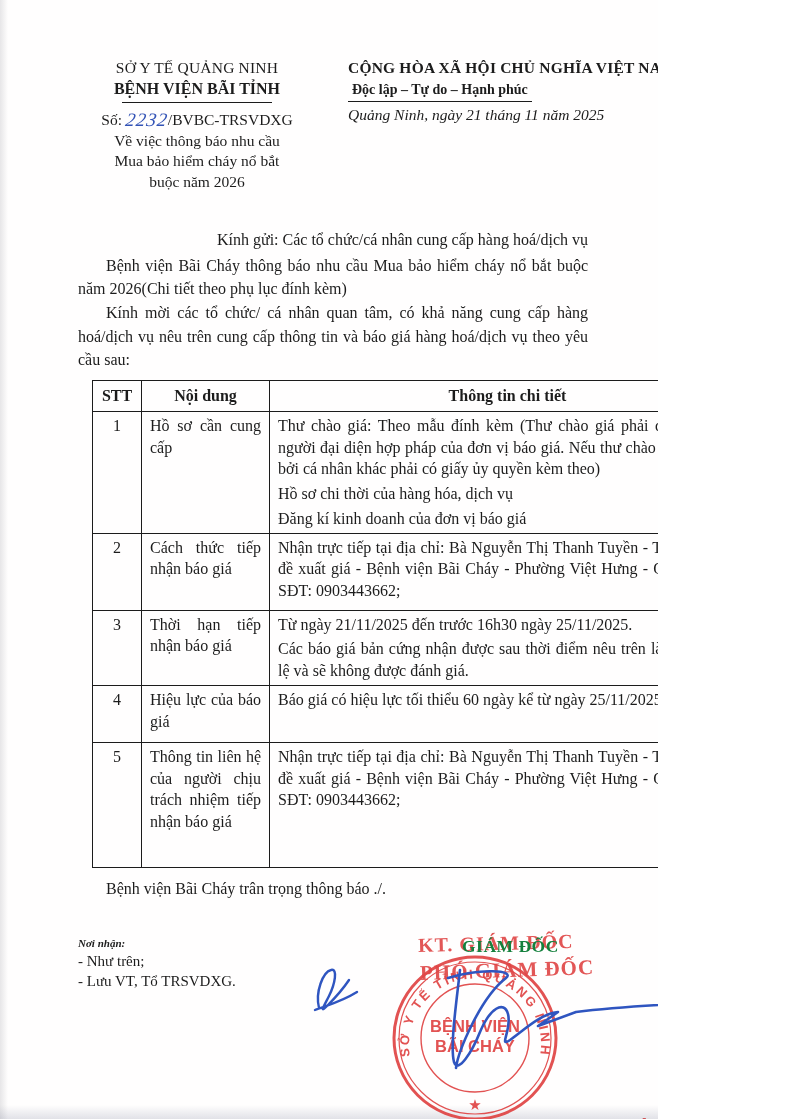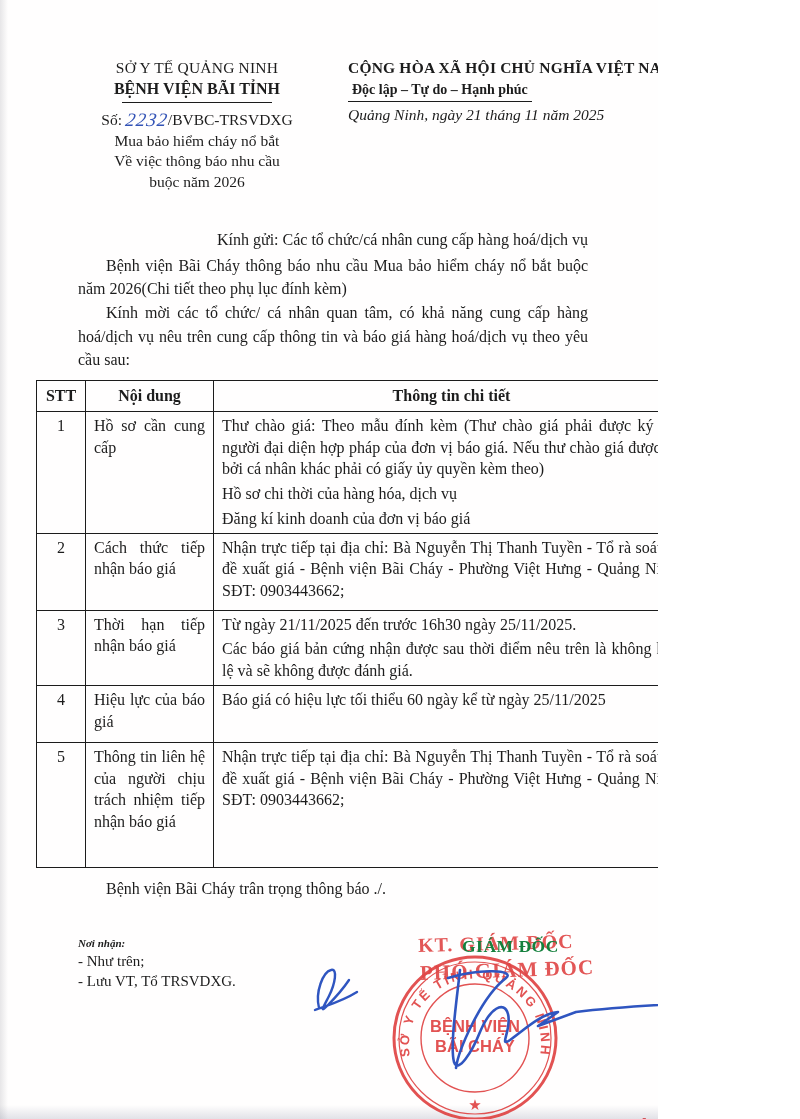--- a/index.html
+++ b/index.html
@@ -31,21 +31,21 @@
   .handwrite{color:#3353b6;font-style:italic;font-size:19px;letter-spacing:1px;display:inline-block;transform:skewX(-10deg);position:relative;top:1px;}
   .hdr-right{position:absolute;left:348px;top:58px;width:404px;text-align:left;line-height:1.3;}
   .hdr-right .nat1{font-weight:bold;font-size:15.5px;letter-spacing:.2px;}
   .hdr-right .nat2{font-weight:bold;font-size:14px;display:inline-block;border-bottom:1.6px solid #1c1c1c;padding:0 4px 2px;margin-top:3px;}
   .hdr-right .date{font-style:italic;font-size:15.5px;margin-top:3px;}
   
   .content{margin:0 70px 0 78px;font-size:16px;line-height:1.48;}
   .salutation{text-align:right;margin:6px 0 2px;}
   .para{text-align:justify;text-indent:28px;margin:0;}
   
-  table.doc{border-collapse:collapse;margin:8px 0 0 36px;width:653px;table-layout:fixed;}
+  table.doc{border-collapse:collapse;margin:8px 0 0 92px;width:653px;table-layout:fixed;}
   table.doc th,table.doc td{border:1.4px solid #1c1c1c;font-size:16px;vertical-align:top;padding:3px 8px;line-height:1.36;}
   table.doc th{font-weight:bold;text-align:center;padding:4px 4px;}
   .col-stt{width:49px;}
   .col-nd{width:128px;}
   .col-ct{width:476px;}
   td.stt{text-align:center;}
   td.nd{text-align:justify;}
   td.ct div{margin-bottom:3px;text-align:justify;}
   td.ct div:last-child{margin-bottom:0;}
   tr.r4 td{height:50px;}
@@ -72,22 +72,22 @@
 
   <div class="hdr">
     <div class="hdr-left">
       <div class="org">SỞ Y TẾ QUẢNG NINH</div>
       <div class="org2">BỆNH VIỆN BÃI TỈNH</div>
       <div class="rule"></div>
       <div class="num">
         <span>Số:</span>
         <span class="handwrite">2232</span><span>/BVBC-TRSVDXG</span>
       </div>
+      <div>Về việc thông báo nhu cầu</div>
       <div>Mua bảo hiểm cháy nổ bắt</div>
-      <div>Về việc thông báo nhu cầu</div>
       <div>buộc năm 2026</div>
     </div>
     <div class="hdr-right">
       <div class="nat1">CỘNG HÒA XÃ HỘI CHỦ NGHĨA VIỆT NAM</div>
       <div><span class="nat2">Độc lập – Tự do – Hạnh phúc</span></div>
       <div class="date">Quảng Ninh, ngày 21 tháng 11 năm 2025</div>
     </div>
   </div>
 
   <div class="content">

